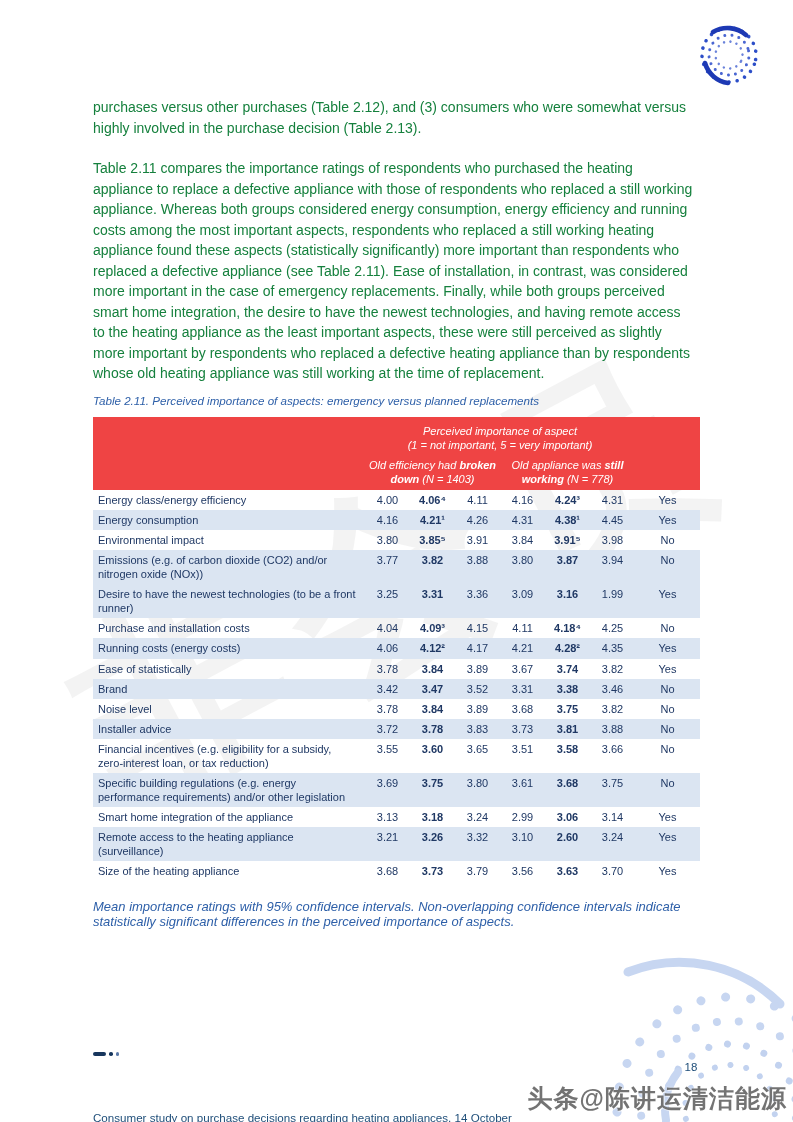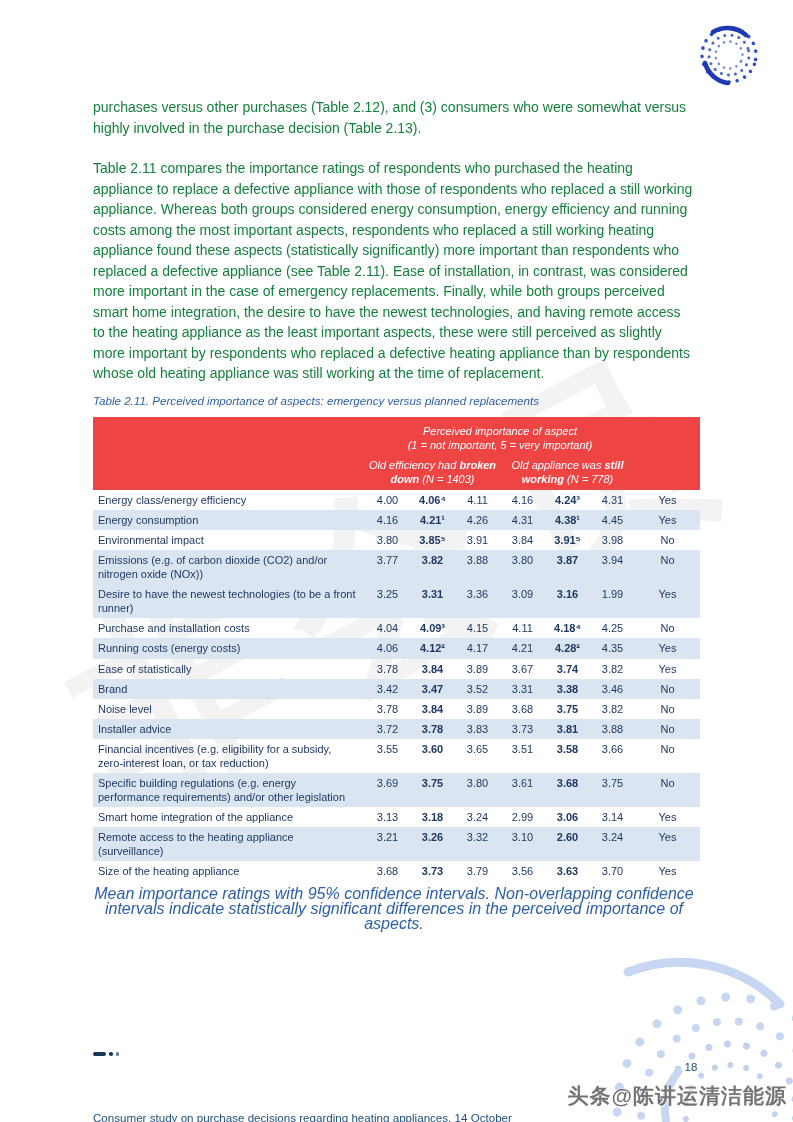--- a/index.html
+++ b/index.html
@@ -75,27 +75,26 @@
     padding: 3px 3px;
     vertical-align: top;
     line-height: 1.28;
   }
   table.imp td.aspect { text-align: left; padding-left: 5px; padding-right: 8px; }
   table.imp td.num { text-align: center; }
   table.imp td.mean { font-weight: bold; }
   table.imp tr.stripe td { background: #dbe5f2; }
 
   .footnote {
-    margin-top: 5px;
-    font-size: 16px;
+    margin-top: 18px;
+    font-size: 13px;
     font-style: italic;
     line-height: 15px;
     color: #2d5fa8;
     width: 602px;
-    text-align: center;
   }
 
   
   .footer-mark { position: absolute; left: 93px; top: 1052px; display: flex; align-items: center; gap: 3px; }
   .footer-mark .dash { width: 13px; height: 3.5px; background: #17365d; border-radius: 2px; }
   .footer-mark .dot  { width: 3.5px; height: 3.5px; background: #17365d; border-radius: 50%; }
   .footer-mark .dot.lite { background: #5b79a8; }
 
   .footer-text {
     position: absolute;
@@ -117,21 +116,21 @@
     color: #1f4e79;
   }
 
   
   .decor { position: absolute; right: 0; bottom: 0; pointer-events: none; }
 
   .toutiao {
     position: absolute;
     right: 6px;
     top: 1082px;
-    font-size: 21px;
+    font-size: 25px;
     font-weight: bold;
     letter-spacing: 1px;
     color: rgba(75, 75, 75, 0.78);
     text-shadow: 0 0 2px rgba(255,255,255,0.9), 1px 1px 0 rgba(255,255,255,0.6);
     white-space: nowrap;
   }
 </style>
 </head>
 <body>
 

